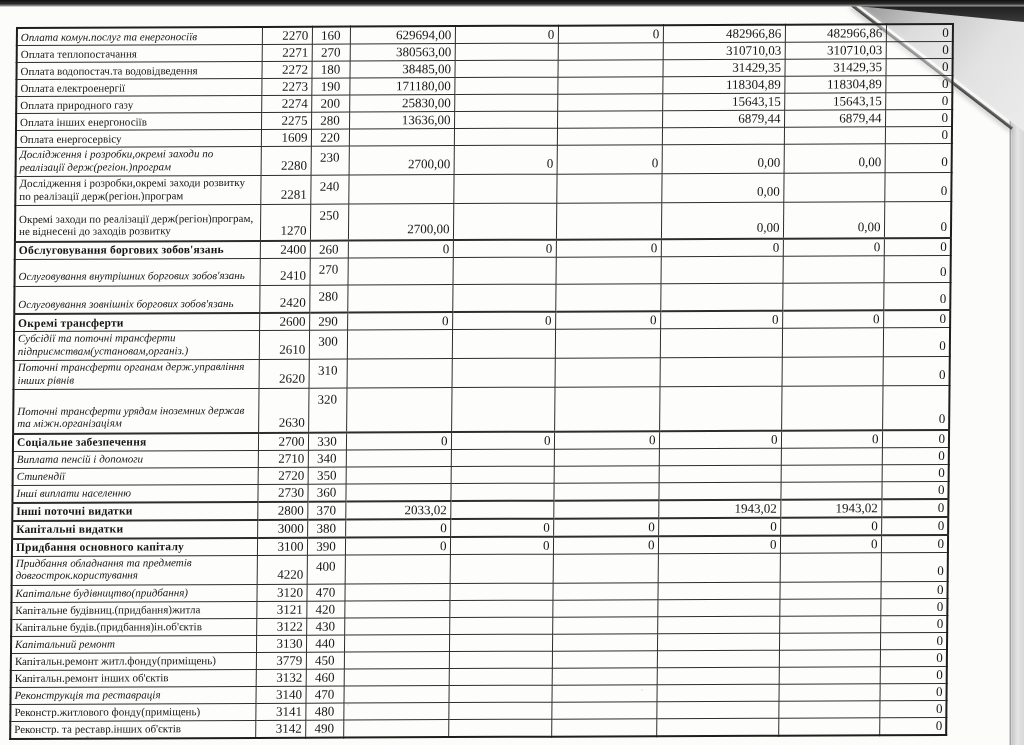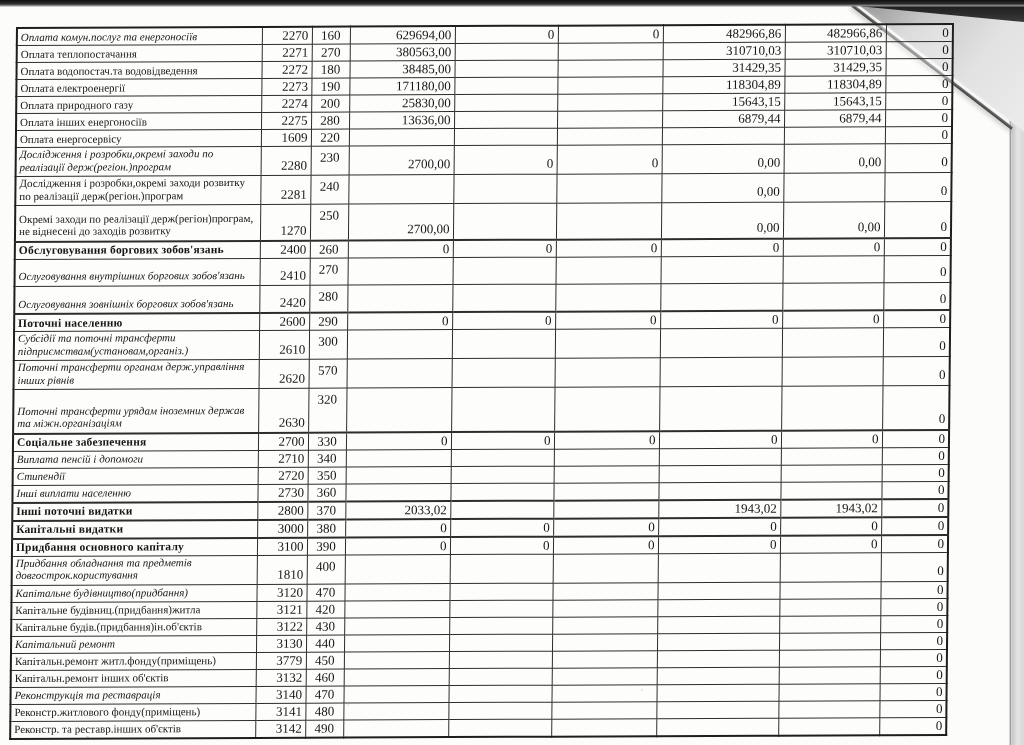--- a/index.html
+++ b/index.html
@@ -246,21 +246,21 @@
           <td class="c-code">2420</td>
           <td class="c-line">280</td>
           <td class="c-v1"></td>
           <td class="c-v2"></td>
           <td class="c-v3"></td>
           <td class="c-v4"></td>
           <td class="c-v5"></td>
           <td class="c-v6">0</td>
         </tr>
         <tr class="s-b" style="height: 15px;">
-          <td class="c-name">Поточні населенню</td>
+          <td class="c-name">Окремі трансферти</td>
           <td class="c-code">2600</td>
           <td class="c-line">290</td>
           <td class="c-v1">0</td>
           <td class="c-v2">0</td>
           <td class="c-v3">0</td>
           <td class="c-v4">0</td>
           <td class="c-v5">0</td>
           <td class="c-v6">0</td>
         </tr>
         <tr class="s-i tall" style="height: 26px;">
@@ -270,21 +270,21 @@
           <td class="c-v1"></td>
           <td class="c-v2"></td>
           <td class="c-v3"></td>
           <td class="c-v4"></td>
           <td class="c-v5"></td>
           <td class="c-v6">0</td>
         </tr>
         <tr class="s-i tall" style="height: 27px;">
           <td class="c-name">Поточні трансферти органам держ.управління інших рівнів</td>
           <td class="c-code">2620</td>
-          <td class="c-line">570</td>
+          <td class="c-line">310</td>
           <td class="c-v1"></td>
           <td class="c-v2"></td>
           <td class="c-v3"></td>
           <td class="c-v4"></td>
           <td class="c-v5"></td>
           <td class="c-v6">0</td>
         </tr>
         <tr class="s-i tall" style="height: 44px;">
           <td class="c-name">Поточні трансферти урядам іноземних держав та міжн.організаціям</td>
           <td class="c-code">2630</td>
@@ -368,21 +368,21 @@
           <td class="c-line">390</td>
           <td class="c-v1">0</td>
           <td class="c-v2">0</td>
           <td class="c-v3">0</td>
           <td class="c-v4">0</td>
           <td class="c-v5">0</td>
           <td class="c-v6">0</td>
         </tr>
         <tr class="s-i tall" style="height: 29px;">
           <td class="c-name">Придбання обладнання та предметів довгострок.користування</td>
-          <td class="c-code">1810</td>
+          <td class="c-code">4220</td>
           <td class="c-line">400</td>
           <td class="c-v1"></td>
           <td class="c-v2"></td>
           <td class="c-v3"></td>
           <td class="c-v4"></td>
           <td class="c-v5"></td>
           <td class="c-v6">0</td>
         </tr>
         <tr class="s-i" style="height: 15px;">
           <td class="c-name">Капітальне будівництво(придбання)</td>

